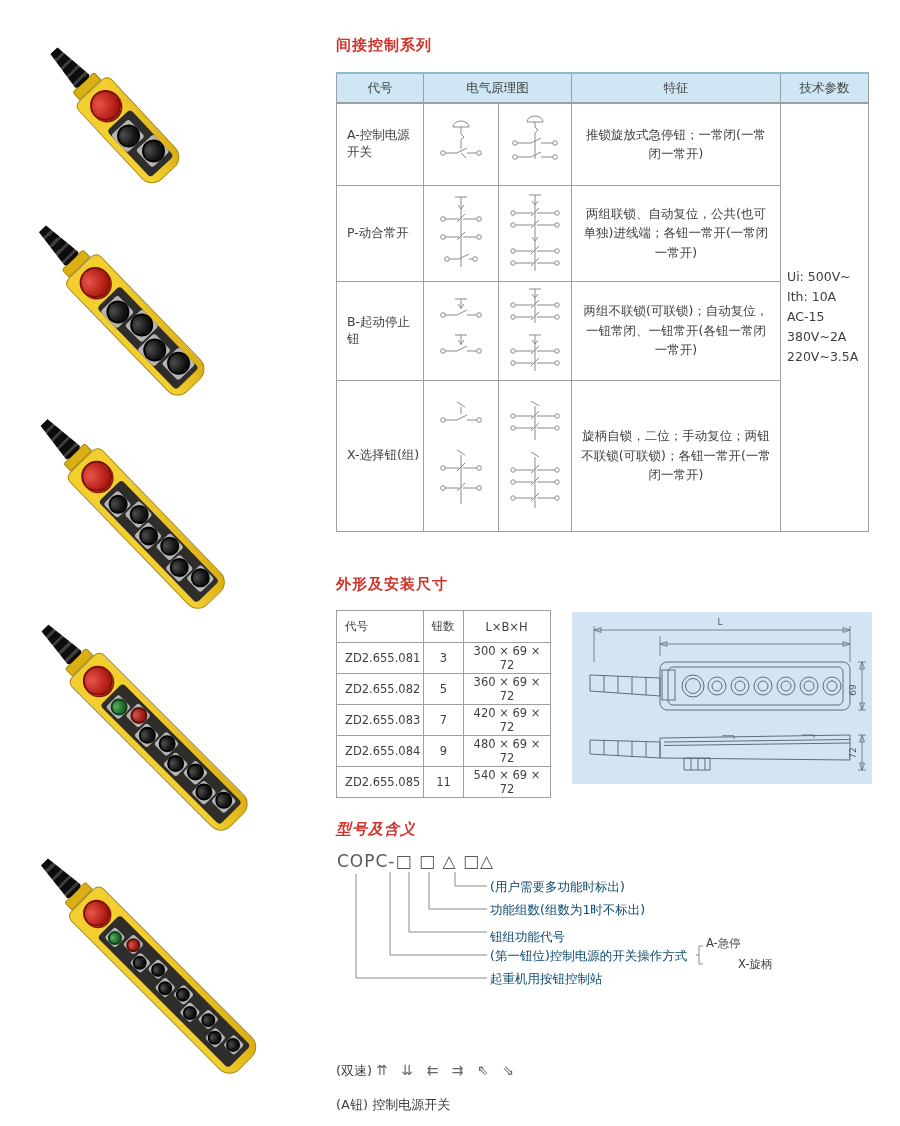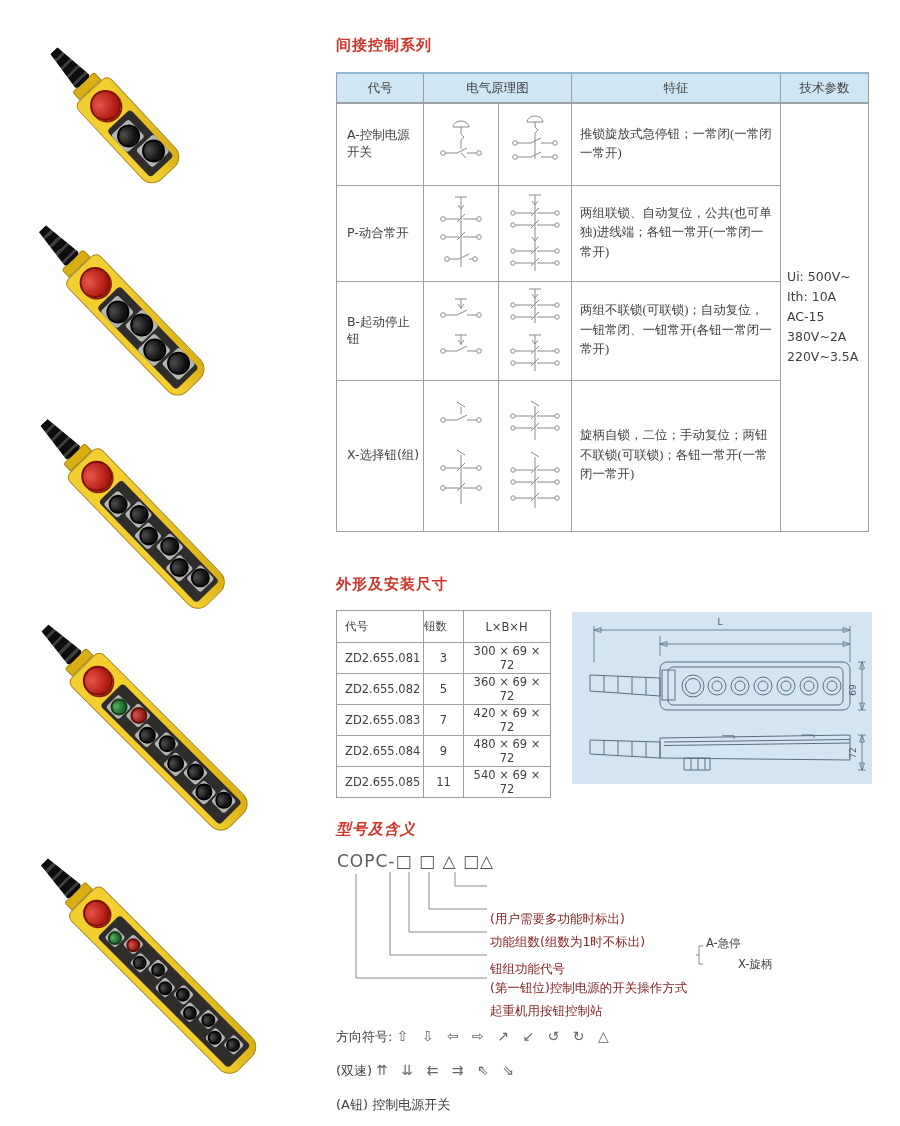--- a/index.html
+++ b/index.html
@@ -5,41 +5,41 @@
   html,body{margin:0;padding:0;background:#fff;}
   #page{position:relative;width:900px;height:1126px;background:#ffffff;overflow:hidden;
         font-family:"DejaVu Sans",sans-serif;color:#3f3f3f;}
   .sec-title{position:absolute;font-size:15px;font-weight:bold;color:#cf352c;letter-spacing:1px;}
   
   #indirect-table{position:absolute;left:336px;top:72px;width:532px;border-collapse:collapse;table-layout:fixed;}
   #indirect-table th,#indirect-table td{border:1px solid #9aa0a3;font-weight:normal;
         font-size:12.5px;color:#3f3f3f;vertical-align:middle;}
   #indirect-table th{background:#cfe7f5;height:26px;border-top:2px solid #8fb8d2;border-bottom:2px solid #9aa0a3;}
   #indirect-table td.code{padding-left:10px;text-align:left;}
-  #indirect-table td.feat{padding:6px 8px;text-align:left;line-height:1.55;font-family:Liberation Serif, serif;}
+  #indirect-table td.feat{padding:6px 8px;text-align:center;line-height:1.55;}
   #indirect-table td.tech{padding:4px 6px;text-align:left;line-height:1.6;font-size:12.5px;}
   #indirect-table td.sch{text-align:center;}
   #indirect-table svg{display:inline-block;vertical-align:middle;}
   .schline{stroke:#8a8a8a;stroke-width:1;fill:none;}
   .schterm{stroke:#8a8a8a;stroke-width:1;fill:#fff;}
   
   #dims-table{position:absolute;left:336px;top:610px;width:214px;border-collapse:collapse;table-layout:fixed;}
   #dims-table th,#dims-table td{border:1px solid #9aa0a3;font-weight:normal;font-size:11.5px;color:#3f3f3f;}
   #dims-table th{height:29px;text-align:left;padding-left:8px;background:#fff;}
   #dims-table td{height:26px;}
   #dims-table td.c0{text-align:left;padding-left:8px;}
   #dims-table td.c1,#dims-table td.c2{text-align:center;}
   
   #drawing-panel{position:absolute;left:572px;top:612px;width:300px;height:172px;background:#d3e5f3;}
   .dwline{stroke:#5a6e7e;stroke-width:1;fill:none;}
   .dwdim{stroke:#5a6e7e;stroke-width:0.8;fill:none;}
   .dwtext{font-size:9px;fill:#4a5a66;font-family:"DejaVu Sans",sans-serif;}
   
   #model-line{position:absolute;left:337px;top:851px;font-size:17px;color:#5a5a5a;letter-spacing:1px;}
-  .model-label{position:absolute;left:490px;font-size:12.5px;color:#7f1d1d;white-space:nowrap;margin-top:32px;}
+  .model-label{position:absolute;left:490px;font-size:12.5px;color:#0c4a6e;white-space:nowrap;}
   .model-opt{position:absolute;left:706px;font-size:11.5px;color:#3f3f3f;white-space:nowrap;}
   #model-connectors{position:absolute;left:336px;top:845px;}
   .conn{stroke:#8a8a8a;stroke-width:1;fill:none;}
   
   .foot-line{position:absolute;left:336px;font-size:13px;color:#3f3f3f;}
   .foot-sym{color:#666;word-spacing:9px;font-size:14px;}
   
   .pendant{position:absolute;display:flex;flex-direction:column;width:46px;}
   .cable{width:22px;height:44px;margin:0 auto;border-radius:6px;
          background:repeating-linear-gradient(180deg,#0d0d0d 0 7px,#3c3c3c 7px 10px);
@@ -373,21 +373,21 @@
 
   <table id="dims-table">
     <colgroup>
         <col style="width:87px">
         <col style="width:40px">
         <col style="width:87px">
       </colgroup>
     <tbody>
         <tr>
       <th>代号</th>
-      <th style="text-align:left;padding-left:0">钮数</th>
+      <th style="text-align:center;padding-left:0">钮数</th>
       <th style="text-align:center;padding-left:0">L×B×H</th>
     </tr>
     <tr>
       <td class="c0">ZD2.655.081</td>
       <td class="c1">3</td>
       <td class="c2">300 × 69 × 72</td>
     </tr>
     <tr>
       <td class="c0">ZD2.655.082</td>
       <td class="c1">5</td>
@@ -469,23 +469,19 @@
   </svg>
 
   <div class="model-label" style="top:879px;">(用户需要多功能时标出)</div>
   <div class="model-label" style="top:902px;">功能组数(组数为1时不标出)</div>
   <div class="model-label" style="top:929px;">钮组功能代号</div>
   <div class="model-label" style="top:948px;">(第一钮位)控制电源的开关操作方式</div>
   <div class="model-label" style="top:971px;">起重机用按钮控制站</div>
   <div class="model-opt" style="top:936px;">A-急停</div>
   <div class="model-opt" style="top:957px;margin-left:32px;">X-旋柄</div>
 
-  <div class="foot-line" style="top:1028px;">
-    <span>方向符号:</span>
-    <span class="foot-sym">⇧ ⇩ ⇦ ⇨ ↗ ↙ ↺ ↻ △</span>
-  </div>
   <div class="foot-line" style="top:1062px;">
     <span>(双速)</span>
     <span class="foot-sym">⇈ ⇊ ⇇ ⇉ ⇖ ⇘</span>
   </div>
   <div class="foot-line" style="top:1096px;">(A钮) 控制电源开关</div>
 
 </div>
 
 </body></html>

